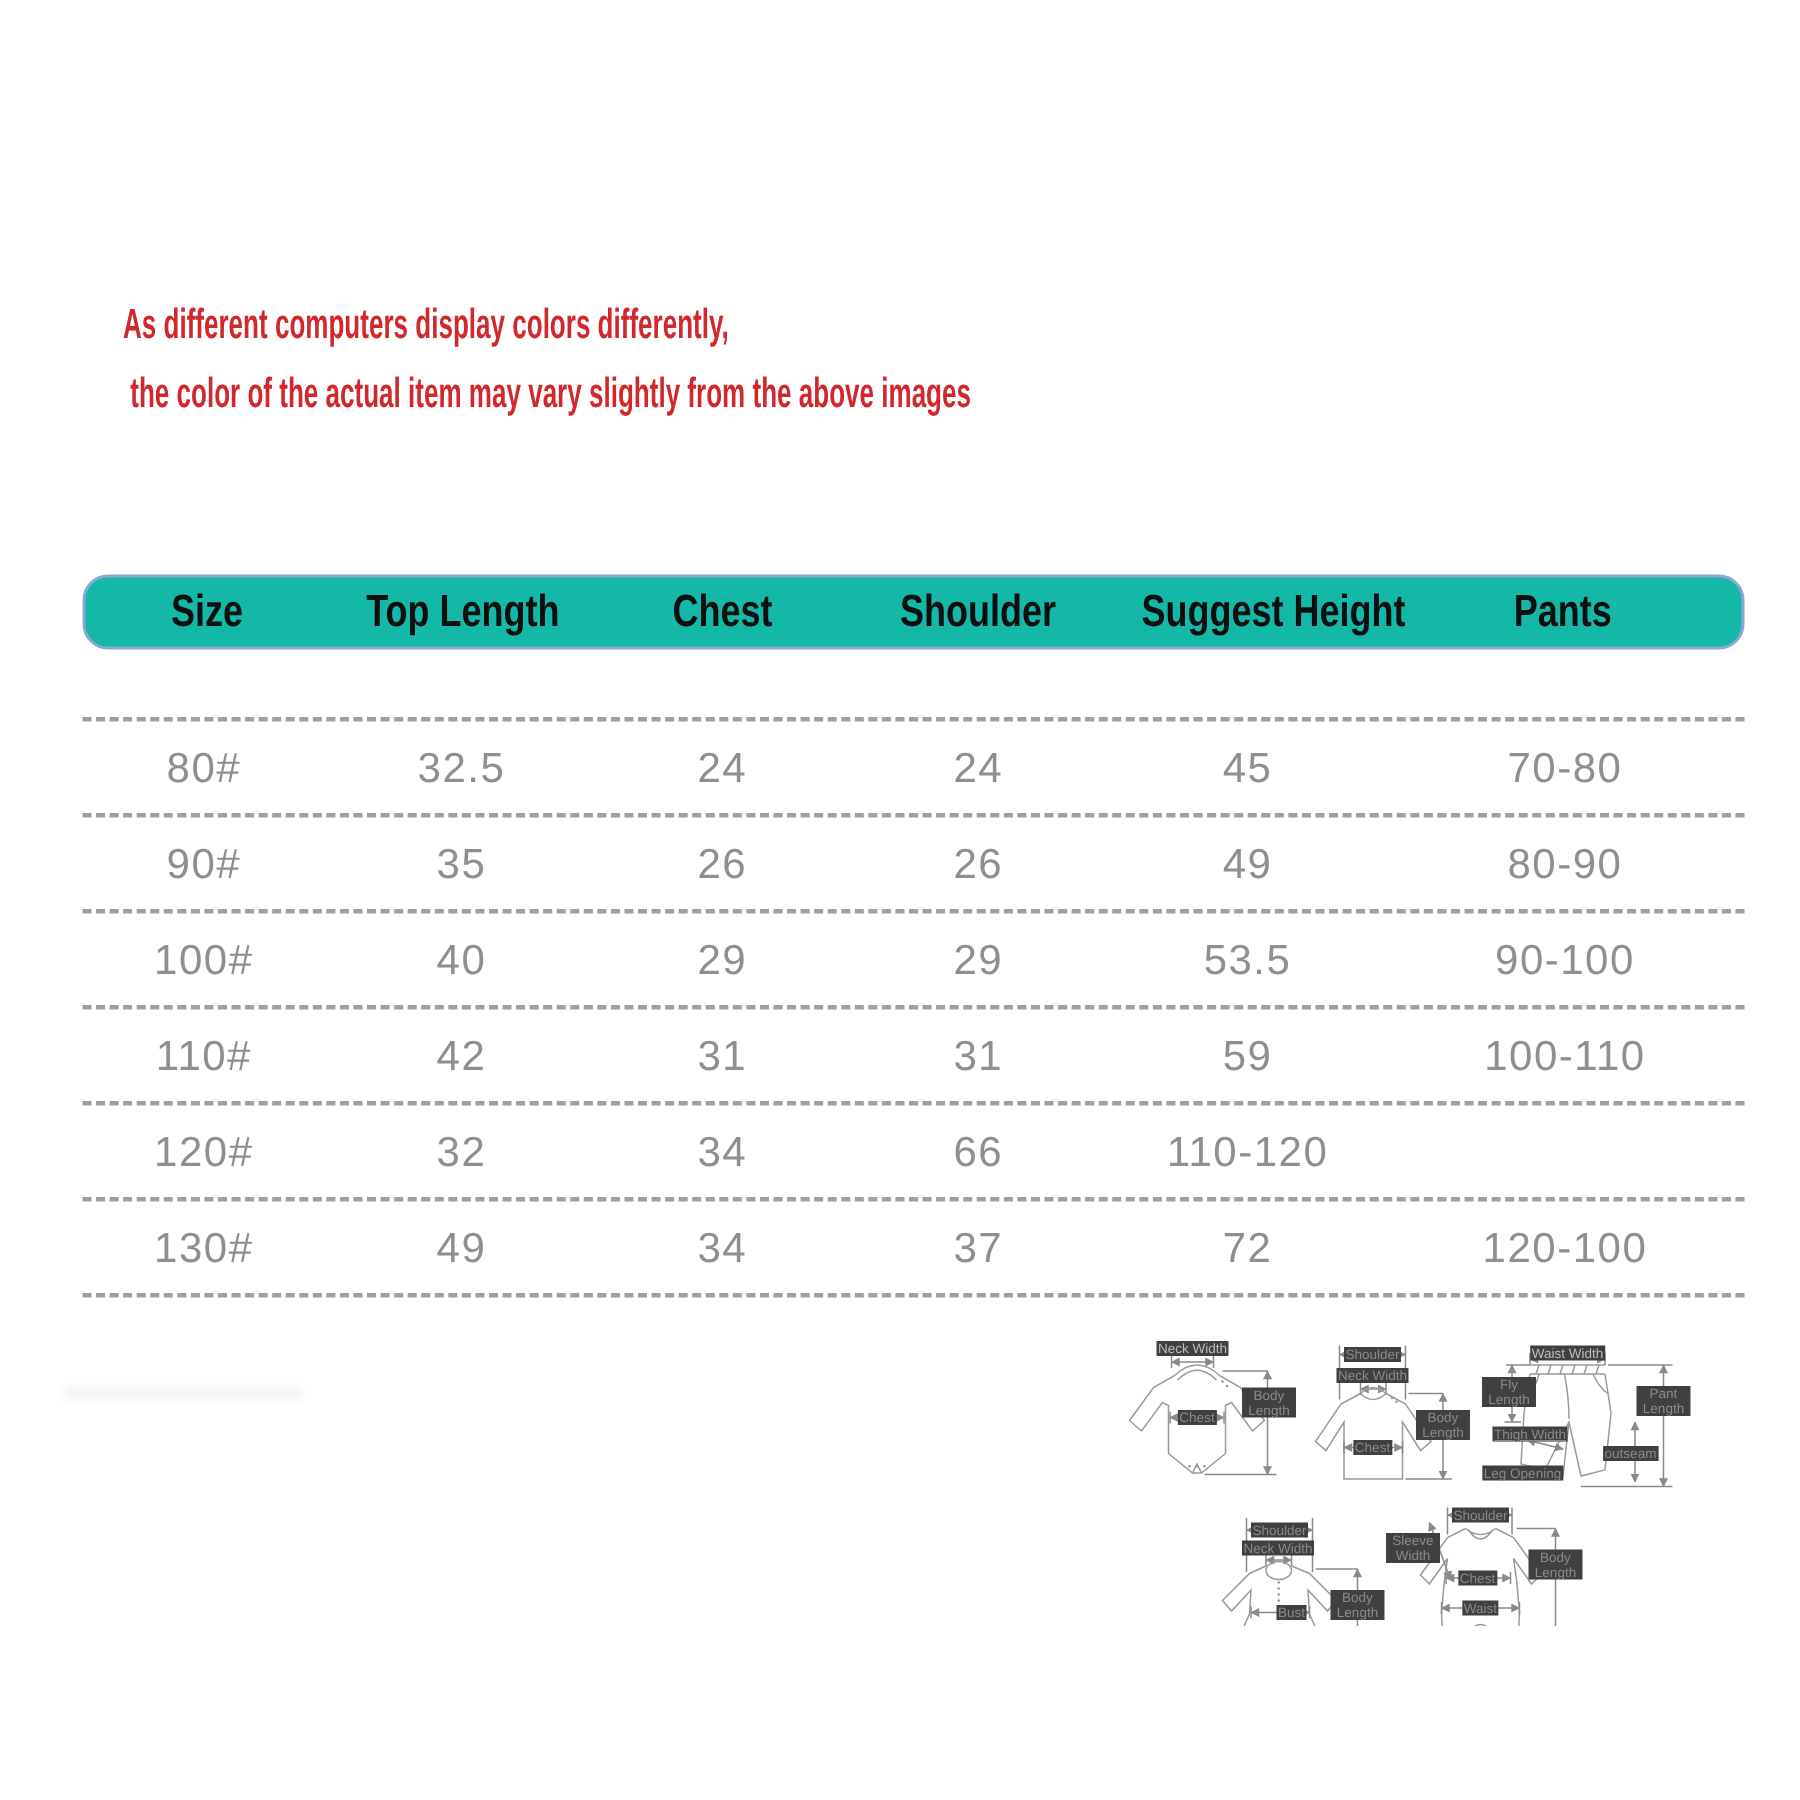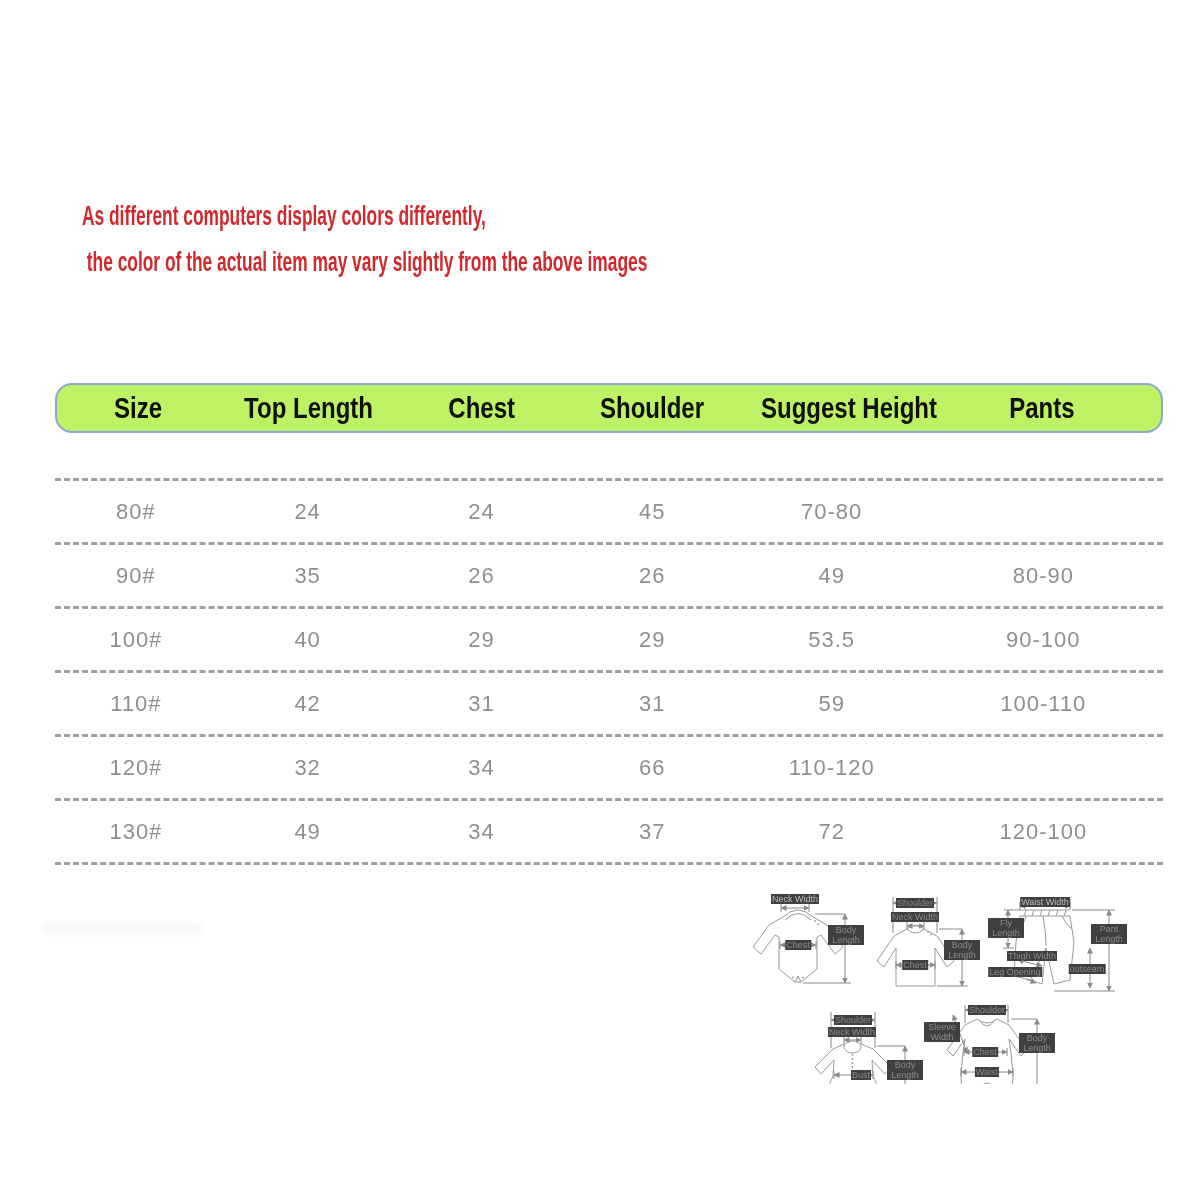--- a/index.html
+++ b/index.html
@@ -12,35 +12,35 @@
   .disclaimer { position:absolute; left:82px; top:193px; }
   .dline {
     font-size:28px; font-weight:bold; color:#d1282c;
     line-height:46px; white-space:pre; letter-spacing:0px;
     transform:scaleX(0.62); transform-origin:left center;
   }
 
   
   .size-table { position:absolute; left:55px; top:383px; width:1108px; }
   .thead {
-    height:50px; background:#bef264; border:2px solid #8ba8d4; border-radius:17px;
+    height:50px; background:#14b8a6; border:2px solid #8ba8d4; border-radius:17px;
     display:grid; grid-template-columns:14.6% 16.4% 15% 15.8% 16.6% 21.6%;
     align-items:center; box-sizing:border-box;
   }
   .hcell { text-align:center; }
   .htext {
     display:inline-block; font-size:30px; font-weight:bold; color:#0f0f0f;
     transform:scaleX(0.8); transform-origin:center; white-space:nowrap;
   }
   .tbody { margin-top:45px; border-top:3px dashed #a0a0a0; }
   .trow {
     display:grid; grid-template-columns:14.6% 16.4% 15% 15.8% 16.6% 21.6%;
     height:61px; align-items:center; border-bottom:3px dashed #a0a0a0;
   }
-  .tcell { text-align:center; font-size:22px; color:#8f8f8f; letter-spacing:1px; }
+  .tcell { text-align:center; font-size:28px; color:#8f8f8f; letter-spacing:1px; }
 
   
   .diagrams { position:absolute; left:745px; top:893px; width:390px; height:255px; }
   .diag { position:absolute; }
   .diag svg { position:absolute; left:0; top:0; }
   .diag svg line, .diag svg path, .diag svg rect, .diag svg ellipse {
     stroke:#9a9a9a; stroke-width:1; fill:none;
   }
   .diag svg .arrow { stroke:#8a8a8a; }
   .diag svg .dot { fill:#9a9a9a; stroke:none; }
@@ -72,20 +72,21 @@
       <div class="hcell"><span class="htext">Size</span></div>
       <div class="hcell"><span class="htext">Top Length</span></div>
       <div class="hcell"><span class="htext">Chest</span></div>
       <div class="hcell"><span class="htext">Shoulder</span></div>
       <div class="hcell"><span class="htext">Suggest Height</span></div>
       <div class="hcell"><span class="htext">Pants</span></div>
     </div>
     <div class="tbody" id="tbody">
         <div class="trow">
           <div class="tcell">80#</div>
+          <div class="tcell">32.5</div>
           <div class="tcell">24</div>
           <div class="tcell">24</div>
           <div class="tcell">45</div>
           <div class="tcell">70-80</div>
         </div>
         <div class="trow">
           <div class="tcell">90#</div>
           <div class="tcell">35</div>
           <div class="tcell">26</div>
           <div class="tcell">26</div>
@@ -217,23 +218,23 @@
         <line class="arrow" x1="82" y1="14" x2="125" y2="14"></line>
         <line class="arrow" x1="119" y1="14" x2="119" y2="95" marker-start="url(#aS)" marker-end="url(#aE)"></line>
         <line class="arrow" x1="64" y1="95" x2="125" y2="95"></line>
         <line class="arrow" x1="28" y1="64" x2="52" y2="70" marker-start="url(#aS)" marker-end="url(#aE)"></line>
         <line class="arrow" x1="100" y1="52" x2="100" y2="92" marker-start="url(#aS)" marker-end="url(#aE)"></line>
         <line class="arrow" x1="36" y1="83" x2="46" y2="87" marker-end="url(#aE)"></line>
       </svg>
       <div class="dlabel light" style="left:55px;  top:6px;">Waist Width</div>
       <div class="dlabel wrap" style="left:16px;  top:32px;">Fly Length</div>
       <div class="dlabel wrap" style="left:119px; top:38px;">Pant Length</div>
-      <div class="dlabel" style="left:42px;  top:60px;">Thigh Width</div>
+      <div class="dlabel" style="left:30px;  top:60px;text-decoration:underline;">Thigh Width</div>
       <div class="dlabel" style="left:97px;  top:73px;">outseam</div>
-      <div class="dlabel" style="left:25px;  top:76px;">Leg Opening</div>
+      <div class="dlabel" style="left:25px;  top:86px;">Leg Opening</div>
     </div>
 
     
     <div class="diag" style="left:58px; top:115px; width:140px; height:125px;">
       <svg width="140" height="125" viewBox="0 0 140 125">
         <line class="arrow" x1="28" y1="4" x2="28" y2="40"></line>
           <line class="arrow" x1="72" y1="4" x2="72" y2="40"></line>
         <line class="arrow" x1="28" y1="12" x2="72" y2="12" marker-start="url(#aS)" marker-end="url(#aE)"></line>
         <line class="arrow" x1="41" y1="32" x2="58" y2="32" marker-start="url(#aS)" marker-end="url(#aE)"></line>
         <line class="arrow" x1="41" y1="28" x2="41" y2="36"></line>

